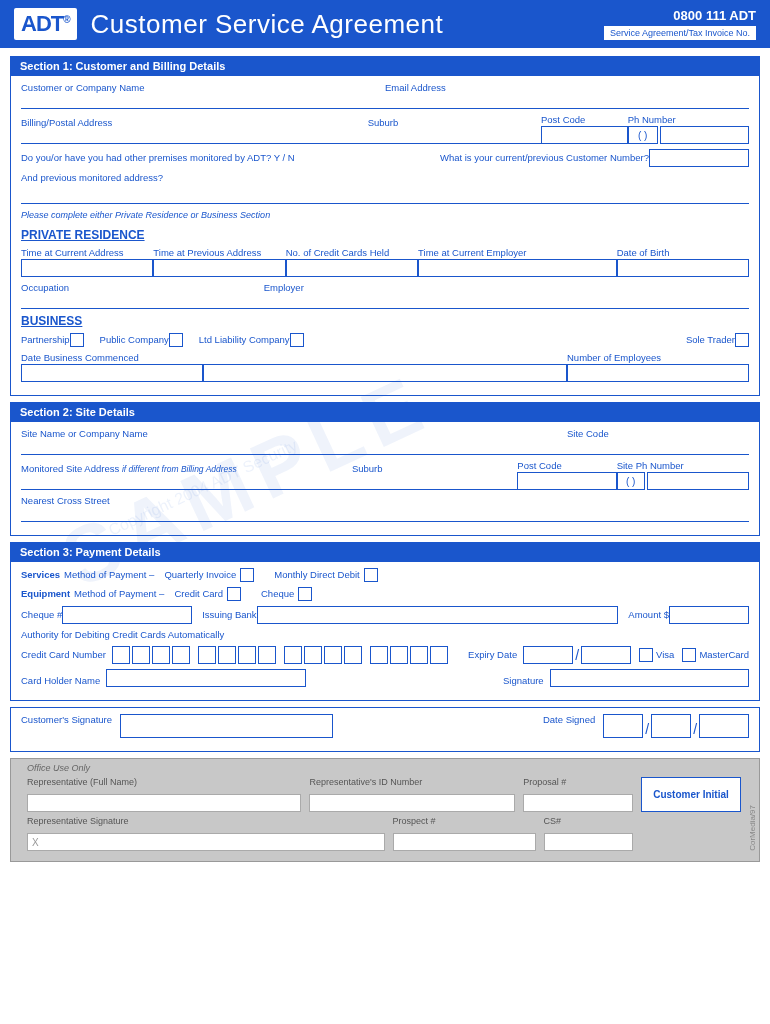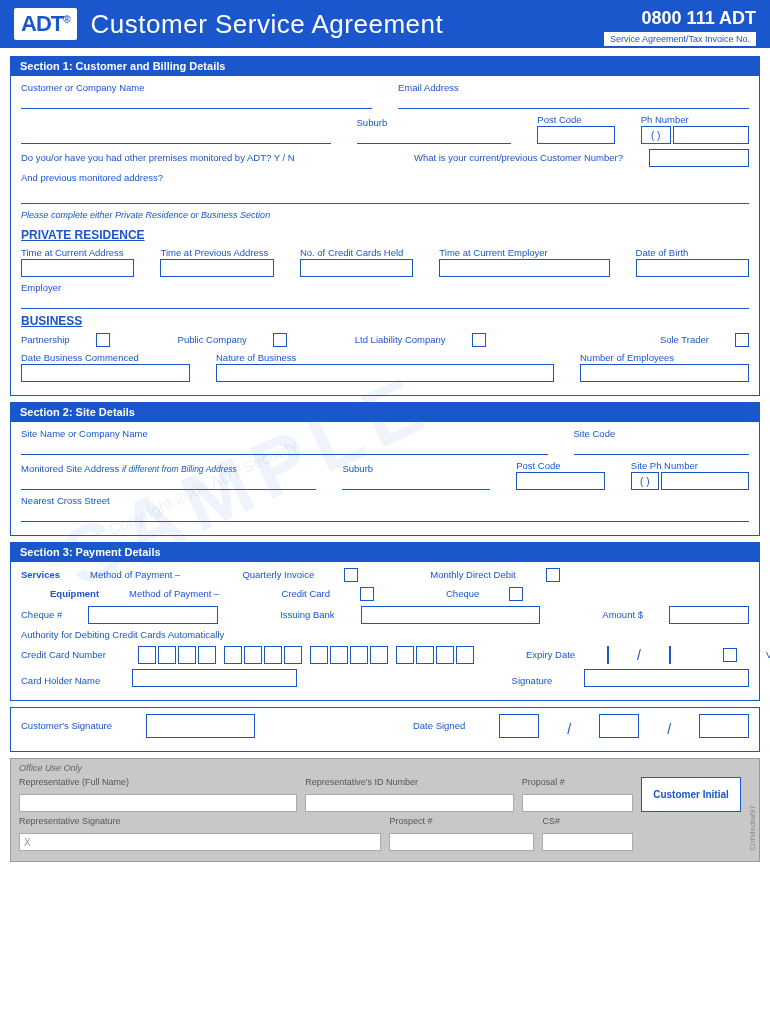--- a/index.html
+++ b/index.html
@@ -40,21 +40,21 @@
     .header-top-right {
       position: absolute;
       right: 14px;
       top: 8px;
       text-align: right;
       color: #fff;
       font-size: 10px;
     }
     .header-top-right .phone {
       font-weight: bold;
-      font-size: 18px;
+      font-size: 13px;
     }
     .header-top-right .invoice-box {
       background: #fff;
       color: #1a56cc;
       padding: 2px 6px;
       margin-top: 3px;
       font-size: 9px;
       min-width: 120px;
       display: inline-block;
     }
@@ -66,21 +66,21 @@
       font-weight: bold;
       font-size: 11px;
       padding: 4px 10px;
       margin-top: 0;
     }
 
     .form-row {
       display: flex;
       align-items: flex-end;
       margin-bottom: 5px;
-      gap: 26px;
+      gap: 0;
     }
 
     .field-group {
       display: flex;
       flex-direction: column;
       flex: 1;
     }
     .field-label {
       font-size: 9.5px;
       color: #1a56cc;
@@ -130,21 +130,21 @@
 
     .form-section {
       margin-bottom: 6px;
       position: relative;
     }
 
     
     .office-section {
       background: #c8c8c8;
       border: 1px solid #999;
-      padding: 4px 8px 6px 8px;
+      padding: 4px 8px 6px 16px;
       margin-top: 4px;
     }
     .office-label {
       font-size: 9px;
       color: #666;
       font-style: italic;
       margin-bottom: 4px;
     }
     .office-row {
       display: flex;
@@ -268,20 +268,21 @@
             <input class="field-input" type="text" style="">
           </div>
           <div class="field-group" style="flex:1.5">
             <div class="field-label">Email Address</div>
             <input class="field-input" type="text" style="">
           </div>
         </div>
 
         <div class="form-row">
           <div class="field-group" style="flex:2">
+            <div class="field-label">Billing/Postal Address</div>
             <input class="field-input" type="text" style="">
           </div>
           <div class="field-group" style="flex:1">
             <div class="field-label">Suburb</div>
             <input class="field-input" type="text" style="">
           </div>
           <div class="field-group" style="flex:0.5">
             <div class="field-label">Post Code</div>
             <div class="field-input-box"></div>
           </div>
@@ -329,20 +330,24 @@
             <div class="field-label">Time at Current Employer</div>
             <div class="field-input-box"></div>
           </div>
           <div class="field-group">
             <div class="field-label">Date of Birth</div>
             <div class="field-input-box"></div>
           </div>
         </div>
 
         <div class="form-row">
+          <div class="field-group" style="flex:1">
+            <div class="field-label">Occupation</div>
+            <input class="field-input" type="text" style="">
+          </div>
           <div class="field-group" style="flex:2">
             <div class="field-label">Employer</div>
             <input class="field-input" type="text" style="">
           </div>
         </div>
 
         <div class="section-title" style="margin-top:0;">BUSINESS</div>
 
         <div class="form-row" style="align-items:center;">
           <div class="field-label">Partnership</div>
@@ -358,21 +363,20 @@
           <div class="checkbox-box"></div>
         </div>
 
 
         <div class="form-row">
           <div class="field-group" style="flex:1">
             <div class="field-label">Date Business Commenced</div>
             <div class="field-input-box"></div>
           </div>
           <div class="field-group" style="flex:2">
-            <div class="field-label">Nature of Business</div>
             <div class="field-input-box"></div>
           </div>
           <div class="field-group" style="flex:1">
             <div class="field-label">Number of Employees</div>
             <div class="field-input-box"></div>
           </div>
         </div>
       </div>
     </div>
 
@@ -433,21 +437,21 @@
           <div class="field-label bold-label">Services</div>
           <div class="field-label" style="margin-left:4px;">Method of Payment –</div>
           <div style="width:10px;"></div>
           <div class="field-label">Quarterly Invoice</div>
           <div class="checkbox-box" style="margin-left:4px;"></div>
           <div style="width:20px;"></div>
           <div class="field-label">Monthly Direct Debit</div>
           <div class="checkbox-box" style="margin-left:4px;"></div>
         </div>
 
-        <div class="form-row" style="align-items:center;margin-left:29px;">
+        <div class="form-row" style="align-items:center;">
           <div class="field-label bold-label">Equipment</div>
           <div class="field-label" style="margin-left:4px;">Method of Payment –</div>
           <div style="width:10px;"></div>
           <div class="field-label">Credit Card</div>
           <div class="checkbox-box" style="margin-left:4px;"></div>
           <div style="width:20px;"></div>
           <div class="field-label">Cheque</div>
           <div class="checkbox-box" style="margin-left:4px;"></div>
         </div>
 
@@ -507,21 +511,21 @@
           <div style="border:1px solid #1a56cc; height:18px; flex:1; max-width:220px; margin-left:6px;"></div>
           <div style="flex:1;"></div>
           <div class="field-label">Signature</div>
           <div style="border:1px solid #1a56cc; height:18px; flex:1; max-width:200px; margin-left:6px;"></div>
         </div>
       </div>
     </div>
 
     <div class="form-section" style="margin-top:6px;">
       <div class="section-wrapper" style="border:1.5px solid #1a56cc;">
-        <div class="form-row" style="align-items:center;">
+        <div class="form-row" style="align-items:flex-start;">
           <div class="field-label">Customer's Signature</div>
           <div style="border:1px solid #1a56cc; height:24px; flex:1; margin-left:8px;"></div>
           <div style="flex:1;"></div>
           <div class="field-label">Date Signed</div>
           <div style="border:1px solid #1a56cc; height:24px; width:40px; margin-left:8px;"></div>
           <div class="slash-sep">/</div>
           <div style="border:1px solid #1a56cc; height:24px; width:40px;"></div>
           <div class="slash-sep">/</div>
           <div style="border:1px solid #1a56cc; height:24px; width:50px;"></div>
         </div>

